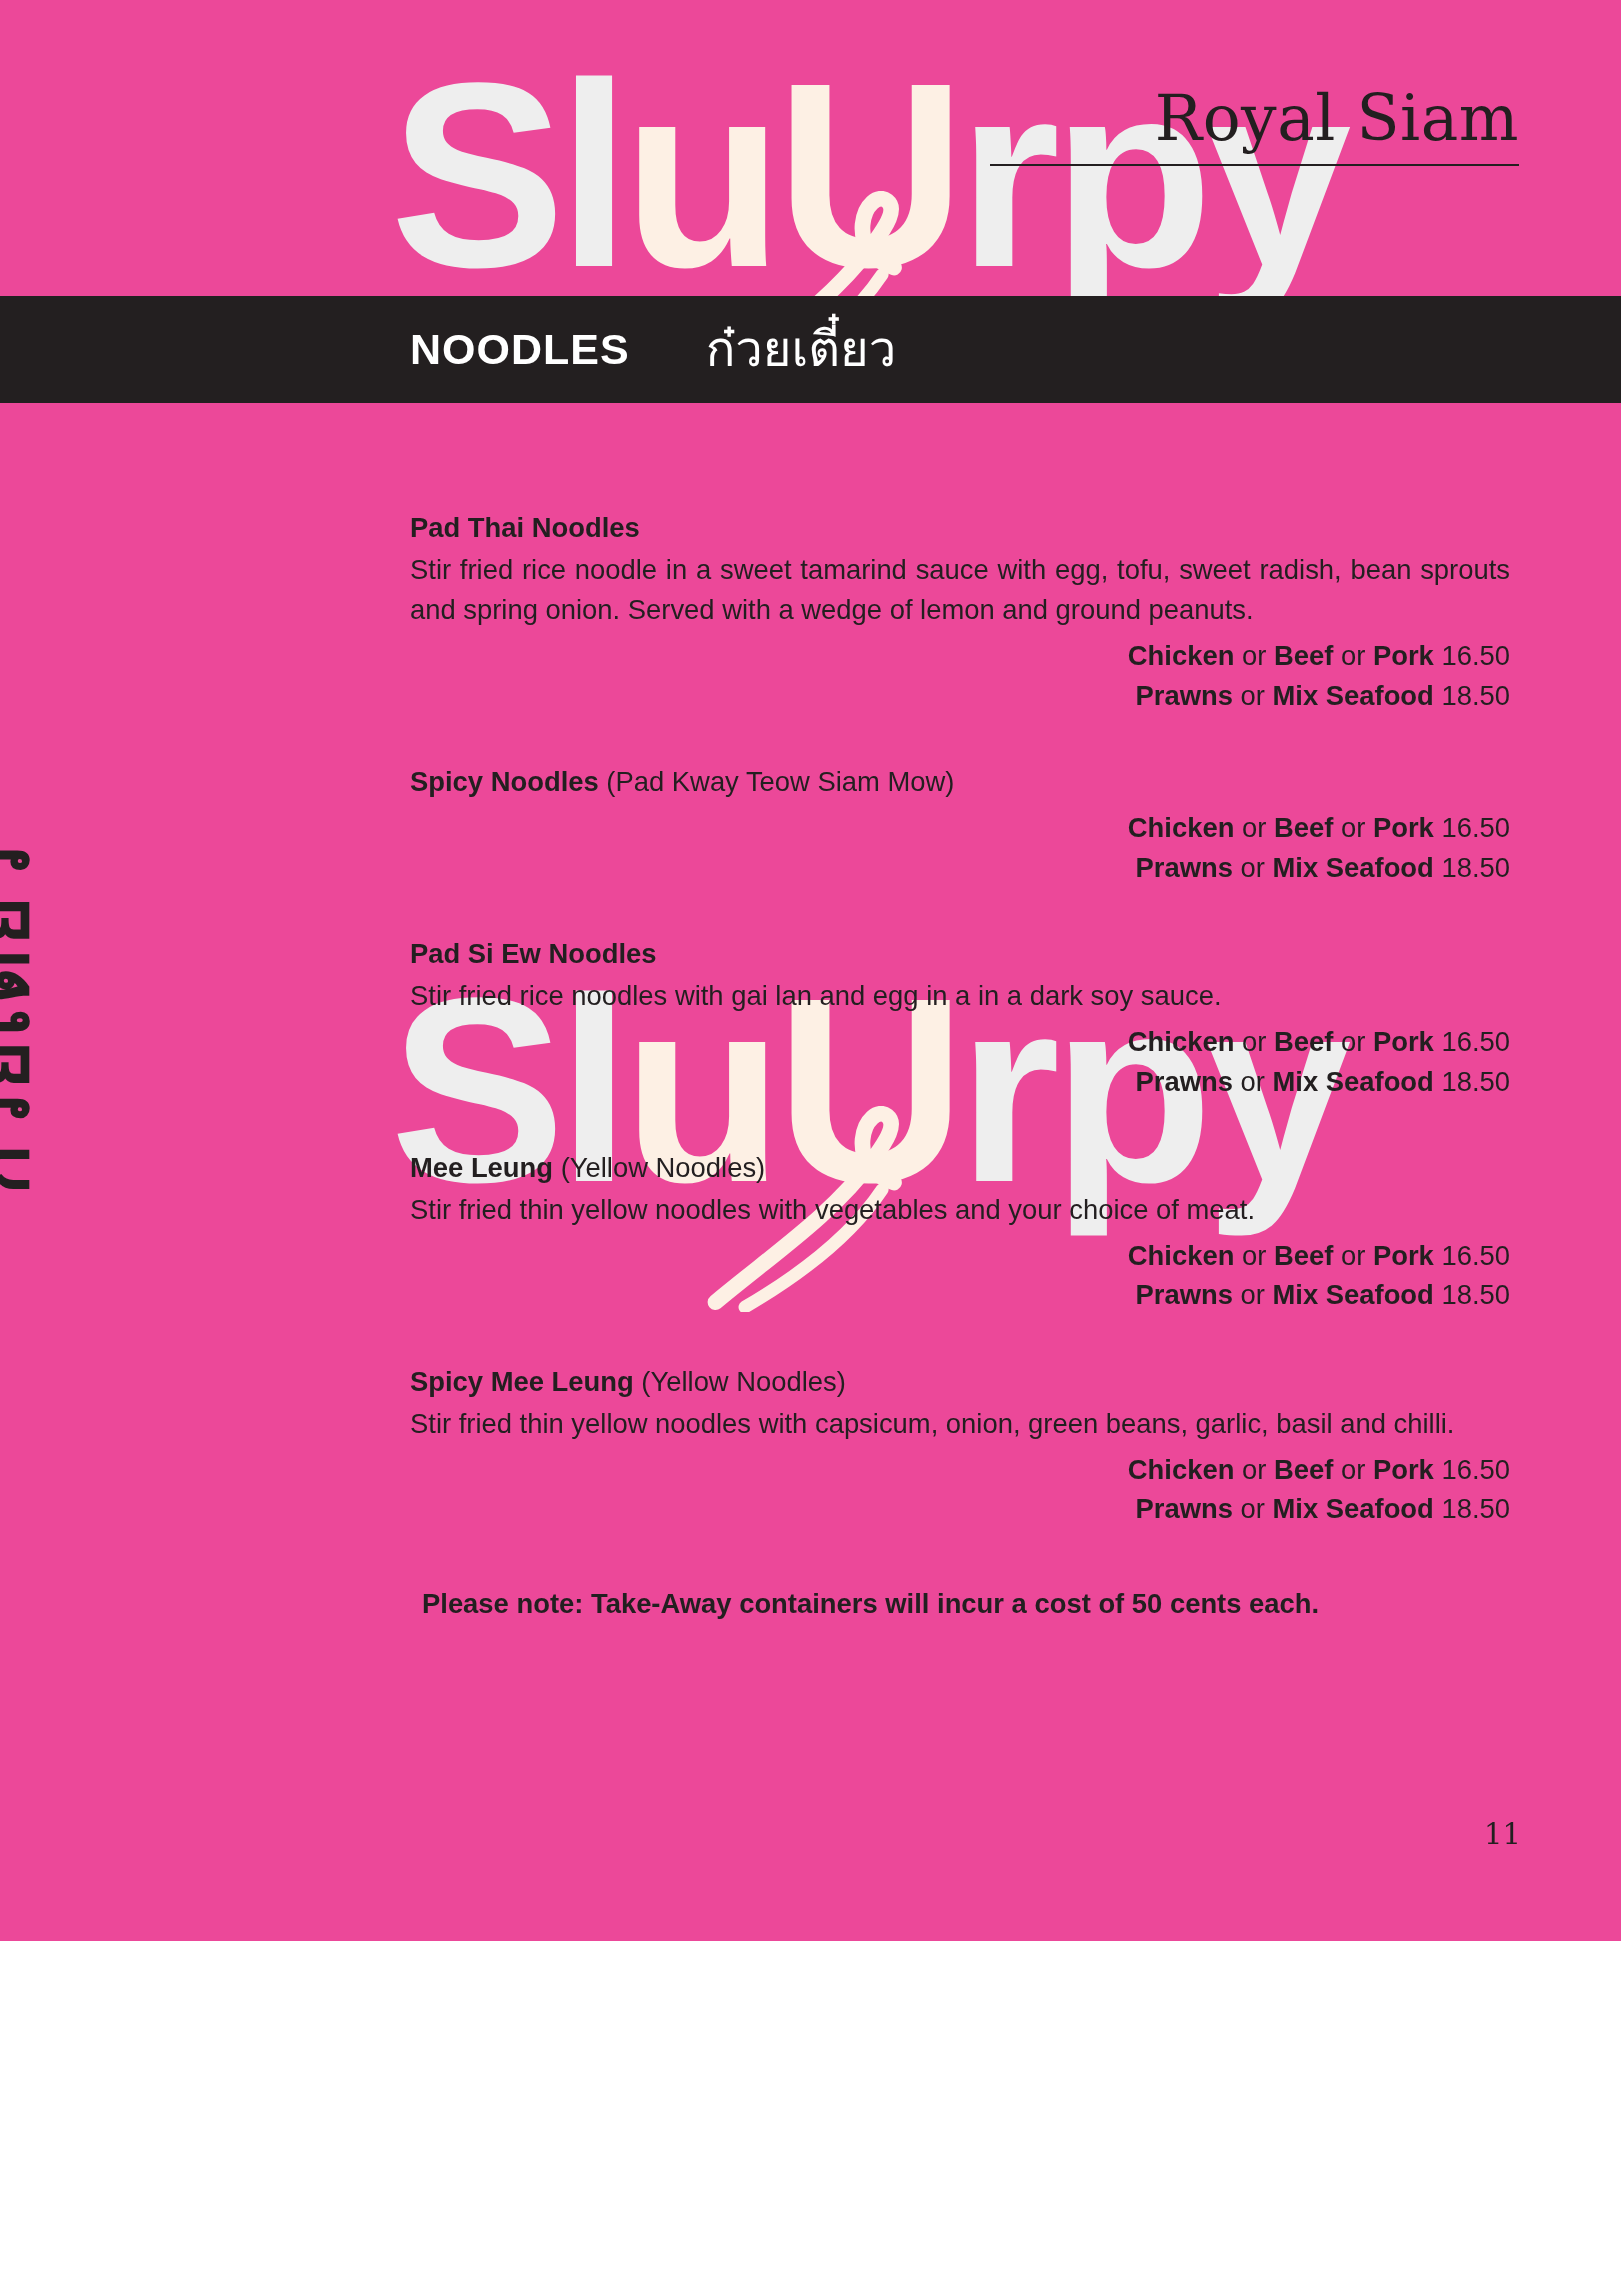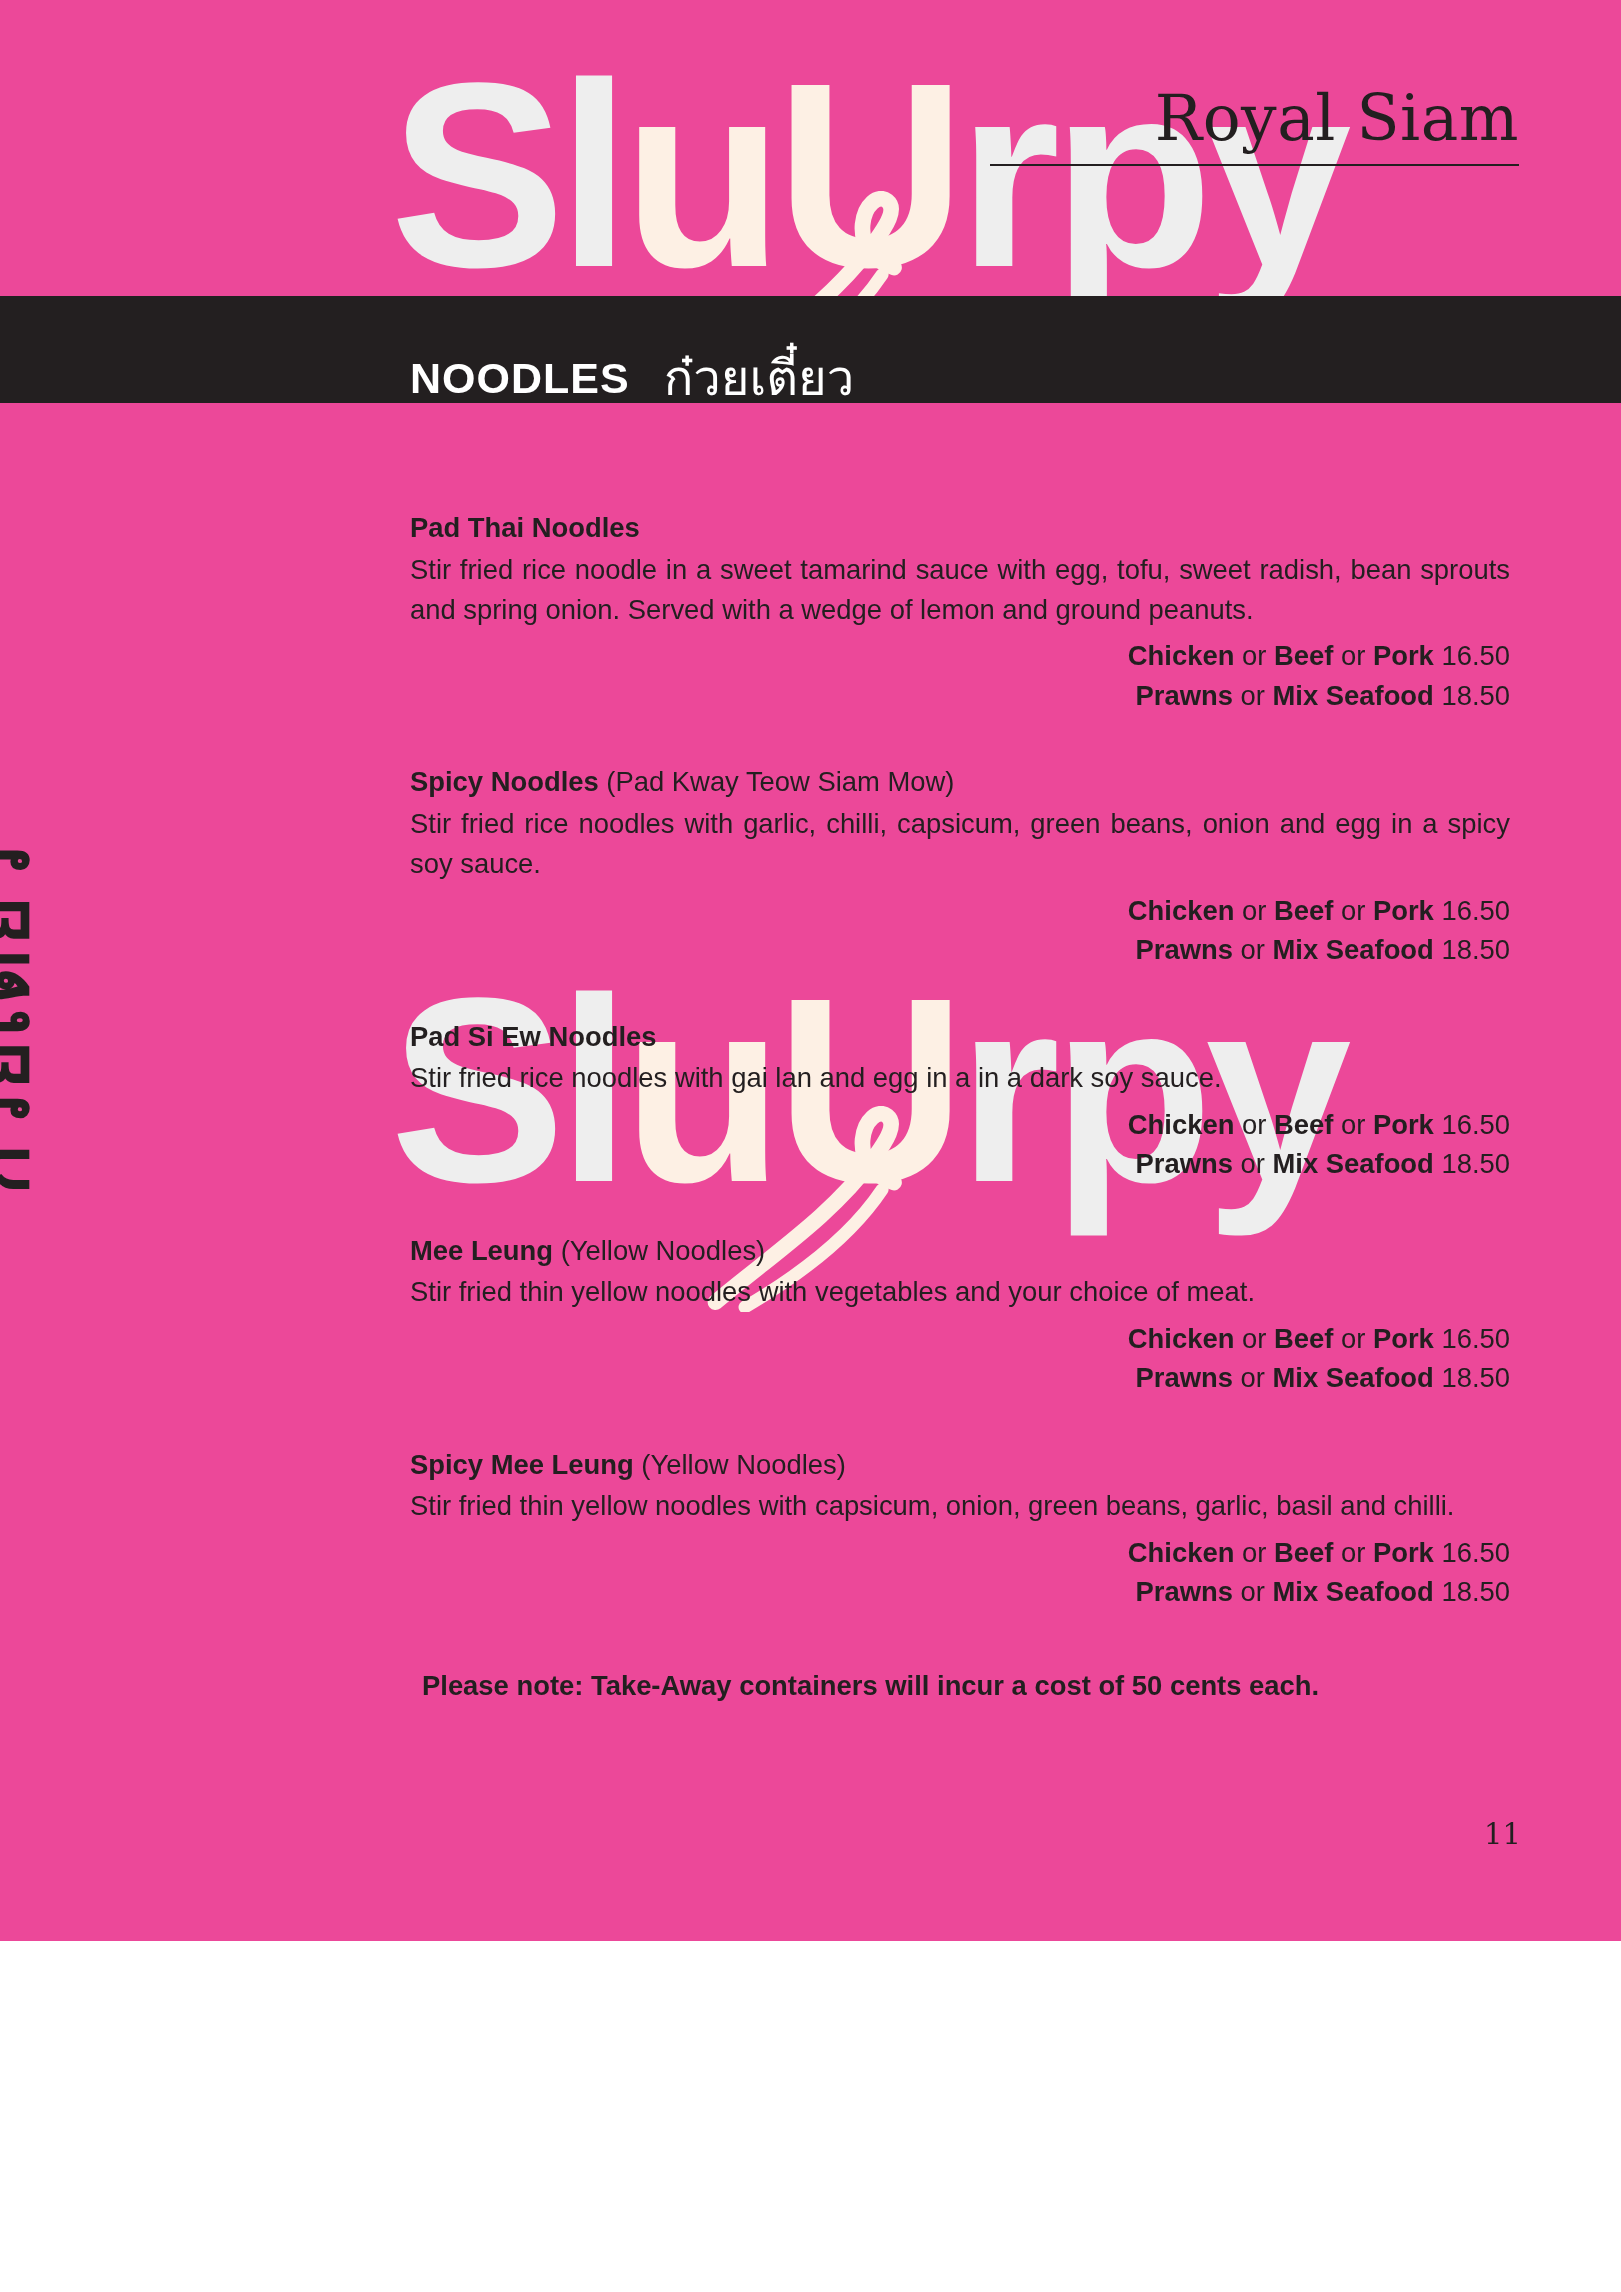--- a/index.html
+++ b/index.html
@@ -81,22 +81,22 @@
     width: 1621px;
     height: 107px;
     background: #231f20;
   }
   .banner-inner {
     position: absolute;
     left: 410px;
     top: 0;
     height: 107px;
     display: flex;
-    align-items: flex-end;
-    gap: 34px;
+    align-items: center;
+    gap: 76px;
   }
   .banner-en {
     color: #ffffff;
     font-weight: bold;
     font-size: 43px;
     letter-spacing: 1px;
   }
   .banner-th {
     color: #ffffff;
     font-family: "DejaVu Sans", sans-serif;
@@ -219,21 +219,20 @@
         <div class="item" style="margin-bottom: 45px;">
           <div class="item-title"><span>Pad Thai Noodles</span></div>
           <p class="item-desc">Stir fried rice noodle in a sweet tamarind sauce with egg, tofu, sweet radish, bean sprouts and spring onion. Served with a wedge of lemon and ground peanuts.</p>
           <div class="prices">
             <div class="price-line"><span class="meat">Chicken</span><span class="conj"> or </span><span class="meat">Beef</span><span class="conj"> or </span><span class="meat">Pork</span><span class="amt"> 16.50</span></div>
             <div class="price-line"><span class="meat">Prawns</span><span class="conj"> or </span><span class="meat">Mix Seafood</span><span class="amt"> 18.50</span></div>
           </div>
         </div>
         <div class="item" style="margin-bottom: 41px;">
           <div class="item-title"><span>Spicy Noodles</span><span class="alt"> (Pad Kway Teow Siam Mow)</span></div>
-          <p class="item-desc">Stir fried rice noodles with garlic, chilli, capsicum, green beans, onion and egg in a spicy soy sauce.</p>
           <div class="prices">
             <div class="price-line"><span class="meat">Chicken</span><span class="conj"> or </span><span class="meat">Beef</span><span class="conj"> or </span><span class="meat">Pork</span><span class="amt"> 16.50</span></div>
             <div class="price-line"><span class="meat">Prawns</span><span class="conj"> or </span><span class="meat">Mix Seafood</span><span class="amt"> 18.50</span></div>
           </div>
         </div>
         <div class="item" style="margin-bottom: 5.9px;">
           <div class="item-title"><span>Pad Si Ew Noodles</span></div>
           <p class="item-desc">Stir fried rice noodles with gai lan and egg in a in a dark soy sauce.</p>
           <div class="prices">
             <div class="price-line"><span class="meat">Chicken</span><span class="conj"> or </span><span class="meat">Beef</span><span class="conj"> or </span><span class="meat">Pork</span><span class="amt"> 16.50</span></div>

